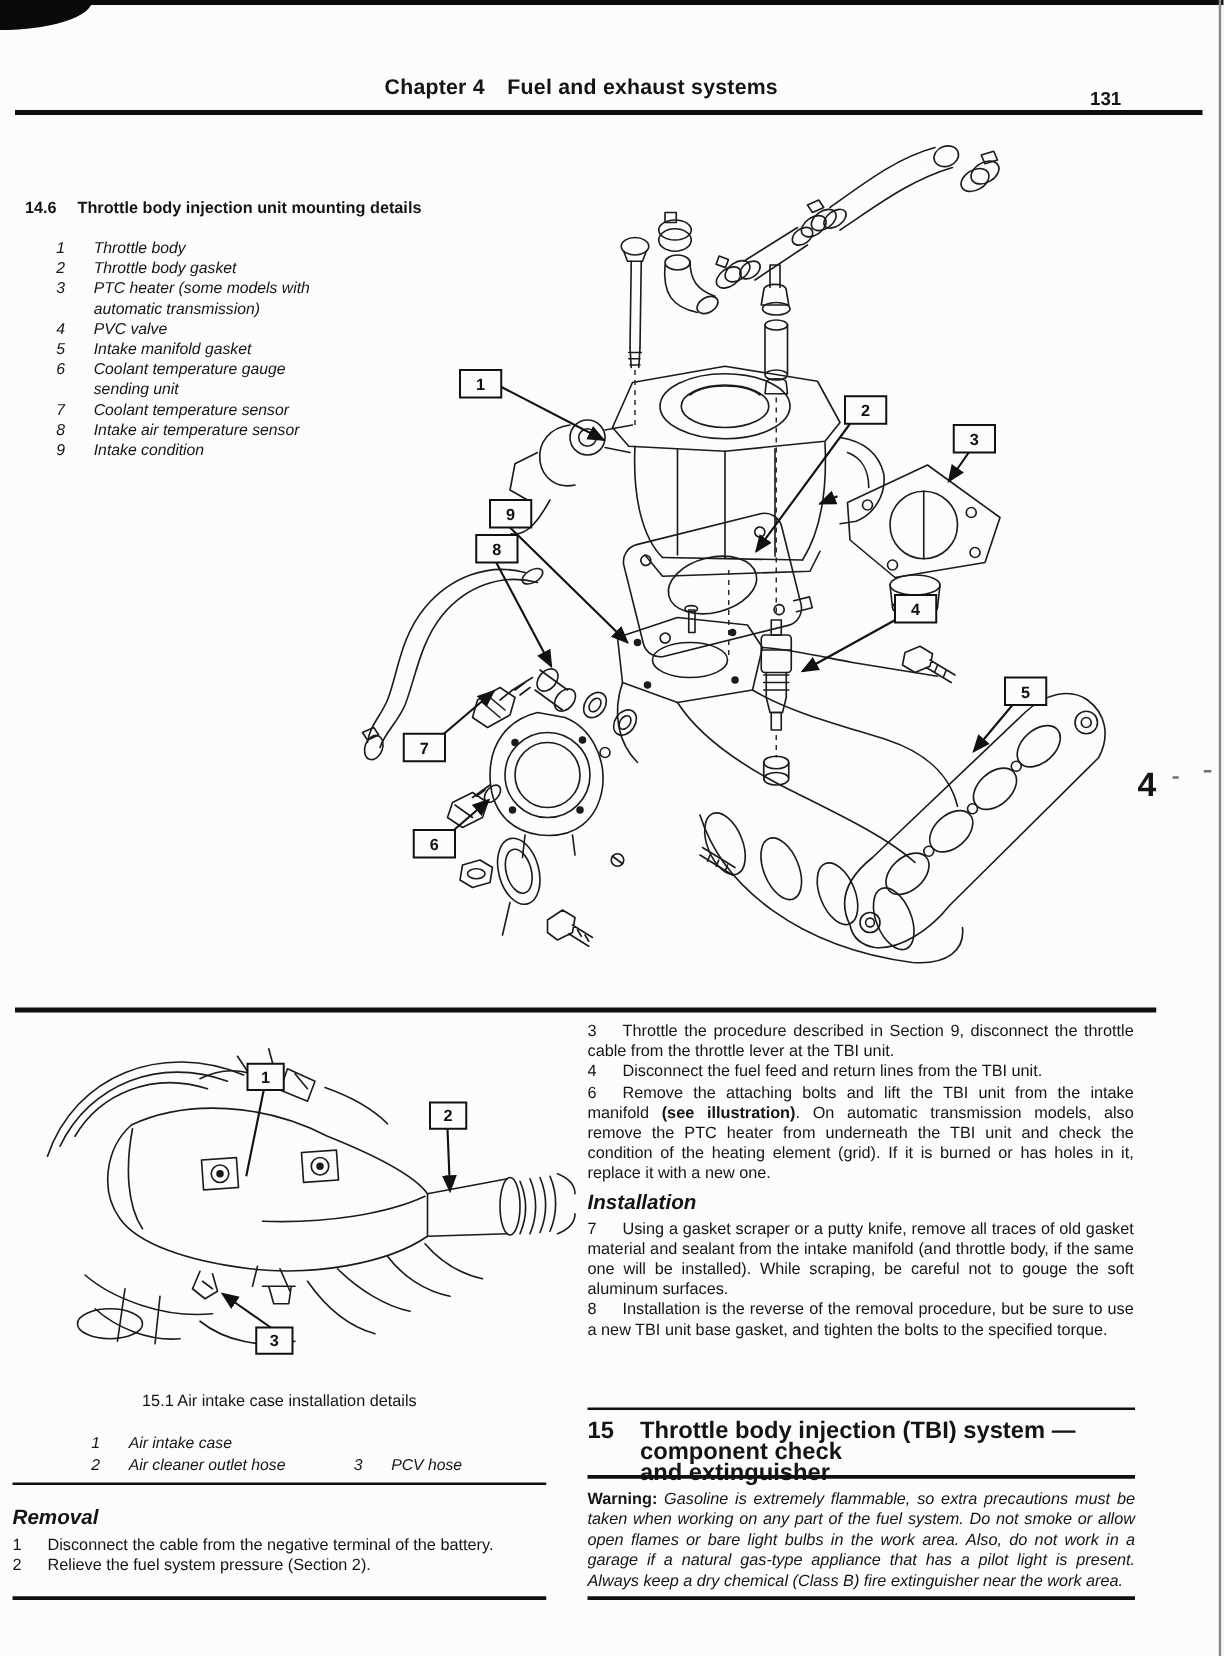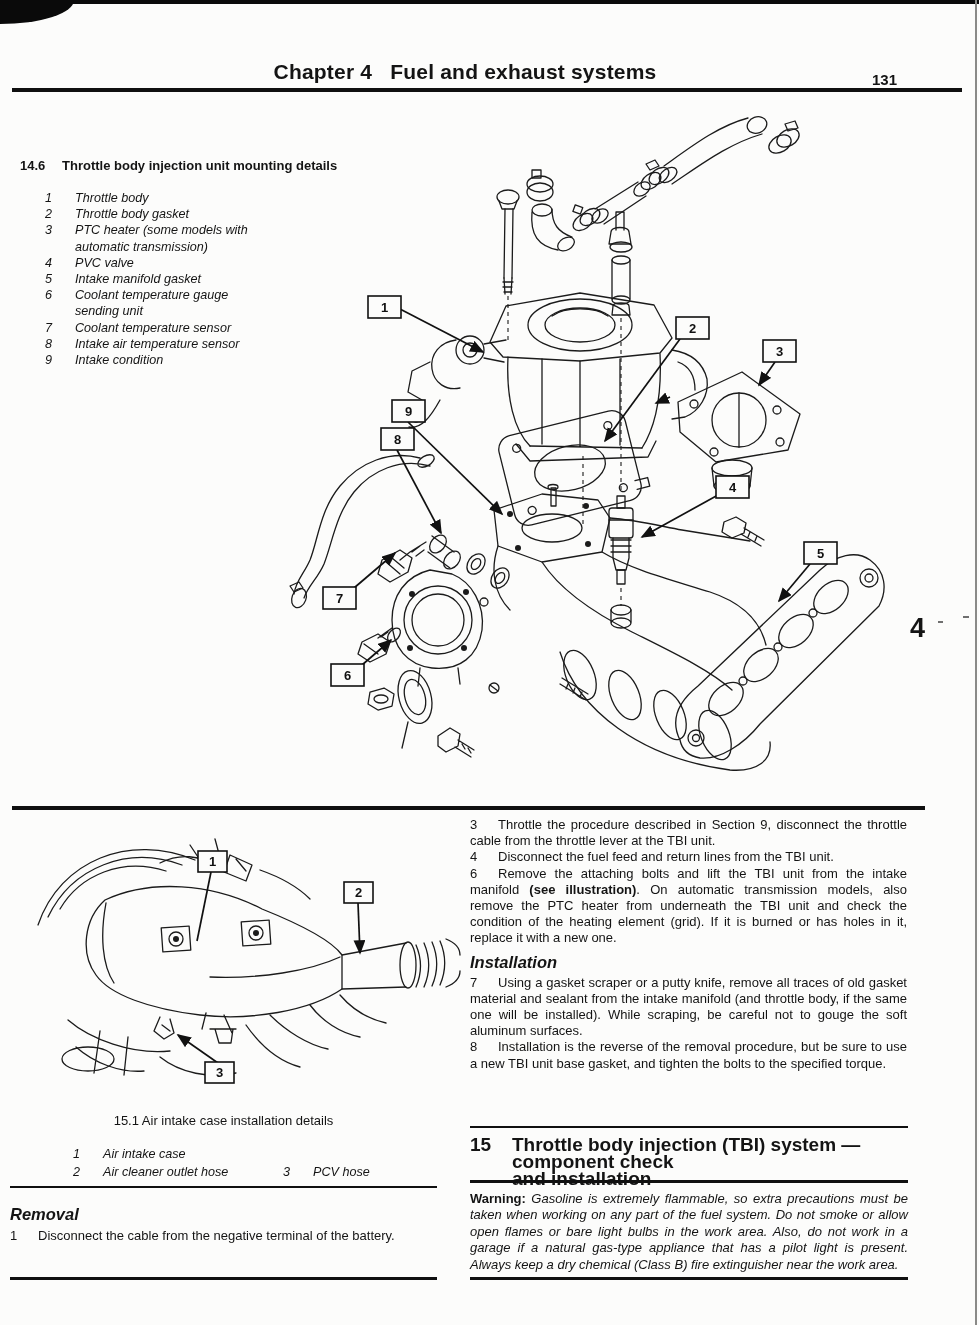--- a/index.html
+++ b/index.html
@@ -5,21 +5,21 @@
   html,body{margin:0;padding:0;background:#e8e8e6;}
   .page{
     position:relative;width:979px;height:1325px;margin:0 auto;
     background:#fcfcfb;overflow:hidden;
     font-family:"Liberation Sans","DejaVu Sans",sans-serif;
     color:#141414;
   }
   .abs{position:absolute;}
   .rule{position:absolute;background:#101010;}
   
-  .hdr-title{font-weight:bold;font-size:21px;letter-spacing:.2px;white-space:nowrap;}
+  .hdr-title{font-weight:bold;font-size:17px;letter-spacing:.2px;white-space:nowrap;}
   .hdr-gap{display:inline-block;width:18px;}
   .pageno{font-weight:bold;font-size:15px;}
   
   .figcap{font-weight:bold;font-size:13px;display:flex;}
   .figcap .capnum{width:42px;flex:0 0 42px;}
   .legend{font-style:italic;font-size:12.6px;line-height:16.2px;}
   .legend .lrow{display:flex;}
   .legend .lnum{width:30px;flex:0 0 30px;}
   .legend .llab{width:188px;}
   
@@ -435,37 +435,38 @@
       <span style="width:180px;">Air cleaner outlet hose</span>
       <span class="lnum">3</span>
       <span>PCV hose</span>
     </div>
   </div>
 
   <div class="rule" style="left:10px;top:1186px;width:427px;height:2px;"></div>
   <div class="abs subhead" style="left:10px;top:1199px;">Removal</div>
   <div class="abs col" style="left:10px;top:1228px;width:427px;text-align:left;">
     <p class="para"><span class="snum">1</span><span>Disconnect the cable from the negative terminal of the battery.</span></p>
+    <p class="para"><span class="snum">2</span><span>Relieve the fuel system pressure (Section 2).</span></p>
   </div>
   <div class="rule" style="left:10px;top:1277px;width:427px;height:3px;"></div>
 
   <div class="abs col" style="left:470px;top:817px;width:437px;">
     <p class="para"><span class="snum">3</span><span>Throttle the procedure described in Section 9, disconnect the throttle cable from the throttle lever at the TBI unit.</span></p>
     <p class="para"><span class="snum">4</span><span>Disconnect the fuel feed and return lines from the TBI unit.</span></p>
     <p class="para"><span class="snum">6</span><span>Remove the attaching bolts and lift the TBI unit from the intake manifold </span><span class="b">(see illustration)</span><span>. On automatic transmission models, also remove the PTC heater from underneath the TBI unit and check the condition of the heating element (grid). If it is burned or has holes in it, replace it with a new one.</span></p>
     <div class="subhead">Installation</div>
     <p class="para"><span class="snum">7</span><span>Using a gasket scraper or a putty knife, remove all traces of old gasket material and sealant from the intake manifold (and throttle body, if the same one will be installed). While scraping, be careful not to gouge the soft aluminum surfaces.</span></p>
     <p class="para"><span class="snum">8</span><span>Installation is the reverse of the removal procedure, but be sure to use a new TBI unit base gasket, and tighten the bolts to the specified torque.</span></p>
   </div>
 
   <div class="rule" style="left:470px;top:1126px;width:438px;height:2px;"></div>
   <div class="abs sec15" style="left:470px;top:1136px;width:438px;">
     <span class="snum15">15</span>
     <span><span>Throttle body injection (TBI) system — component check</span><br>
-    <span>and installation</span></span>
+    <span>and extinguisher</span></span>
   </div>
   <div class="rule" style="left:470px;top:1180px;width:438px;height:3px;"></div>
 
   <div class="abs warn" style="left:470px;top:1191px;width:438px;">
     <span class="wlab">Warning:</span><span> Gasoline is extremely flammable, so extra precautions must be taken when working on any part of the fuel system. Do not smoke or allow open flames or bare light bulbs in the work area. Also, do not work in a garage if a natural gas-type appliance that has a pilot light is present. Always keep a dry chemical (Class B) fire extinguisher near the work area.</span>
   </div>
   <div class="rule" style="left:470px;top:1277px;width:438px;height:3px;"></div>
 
 </div>
 

